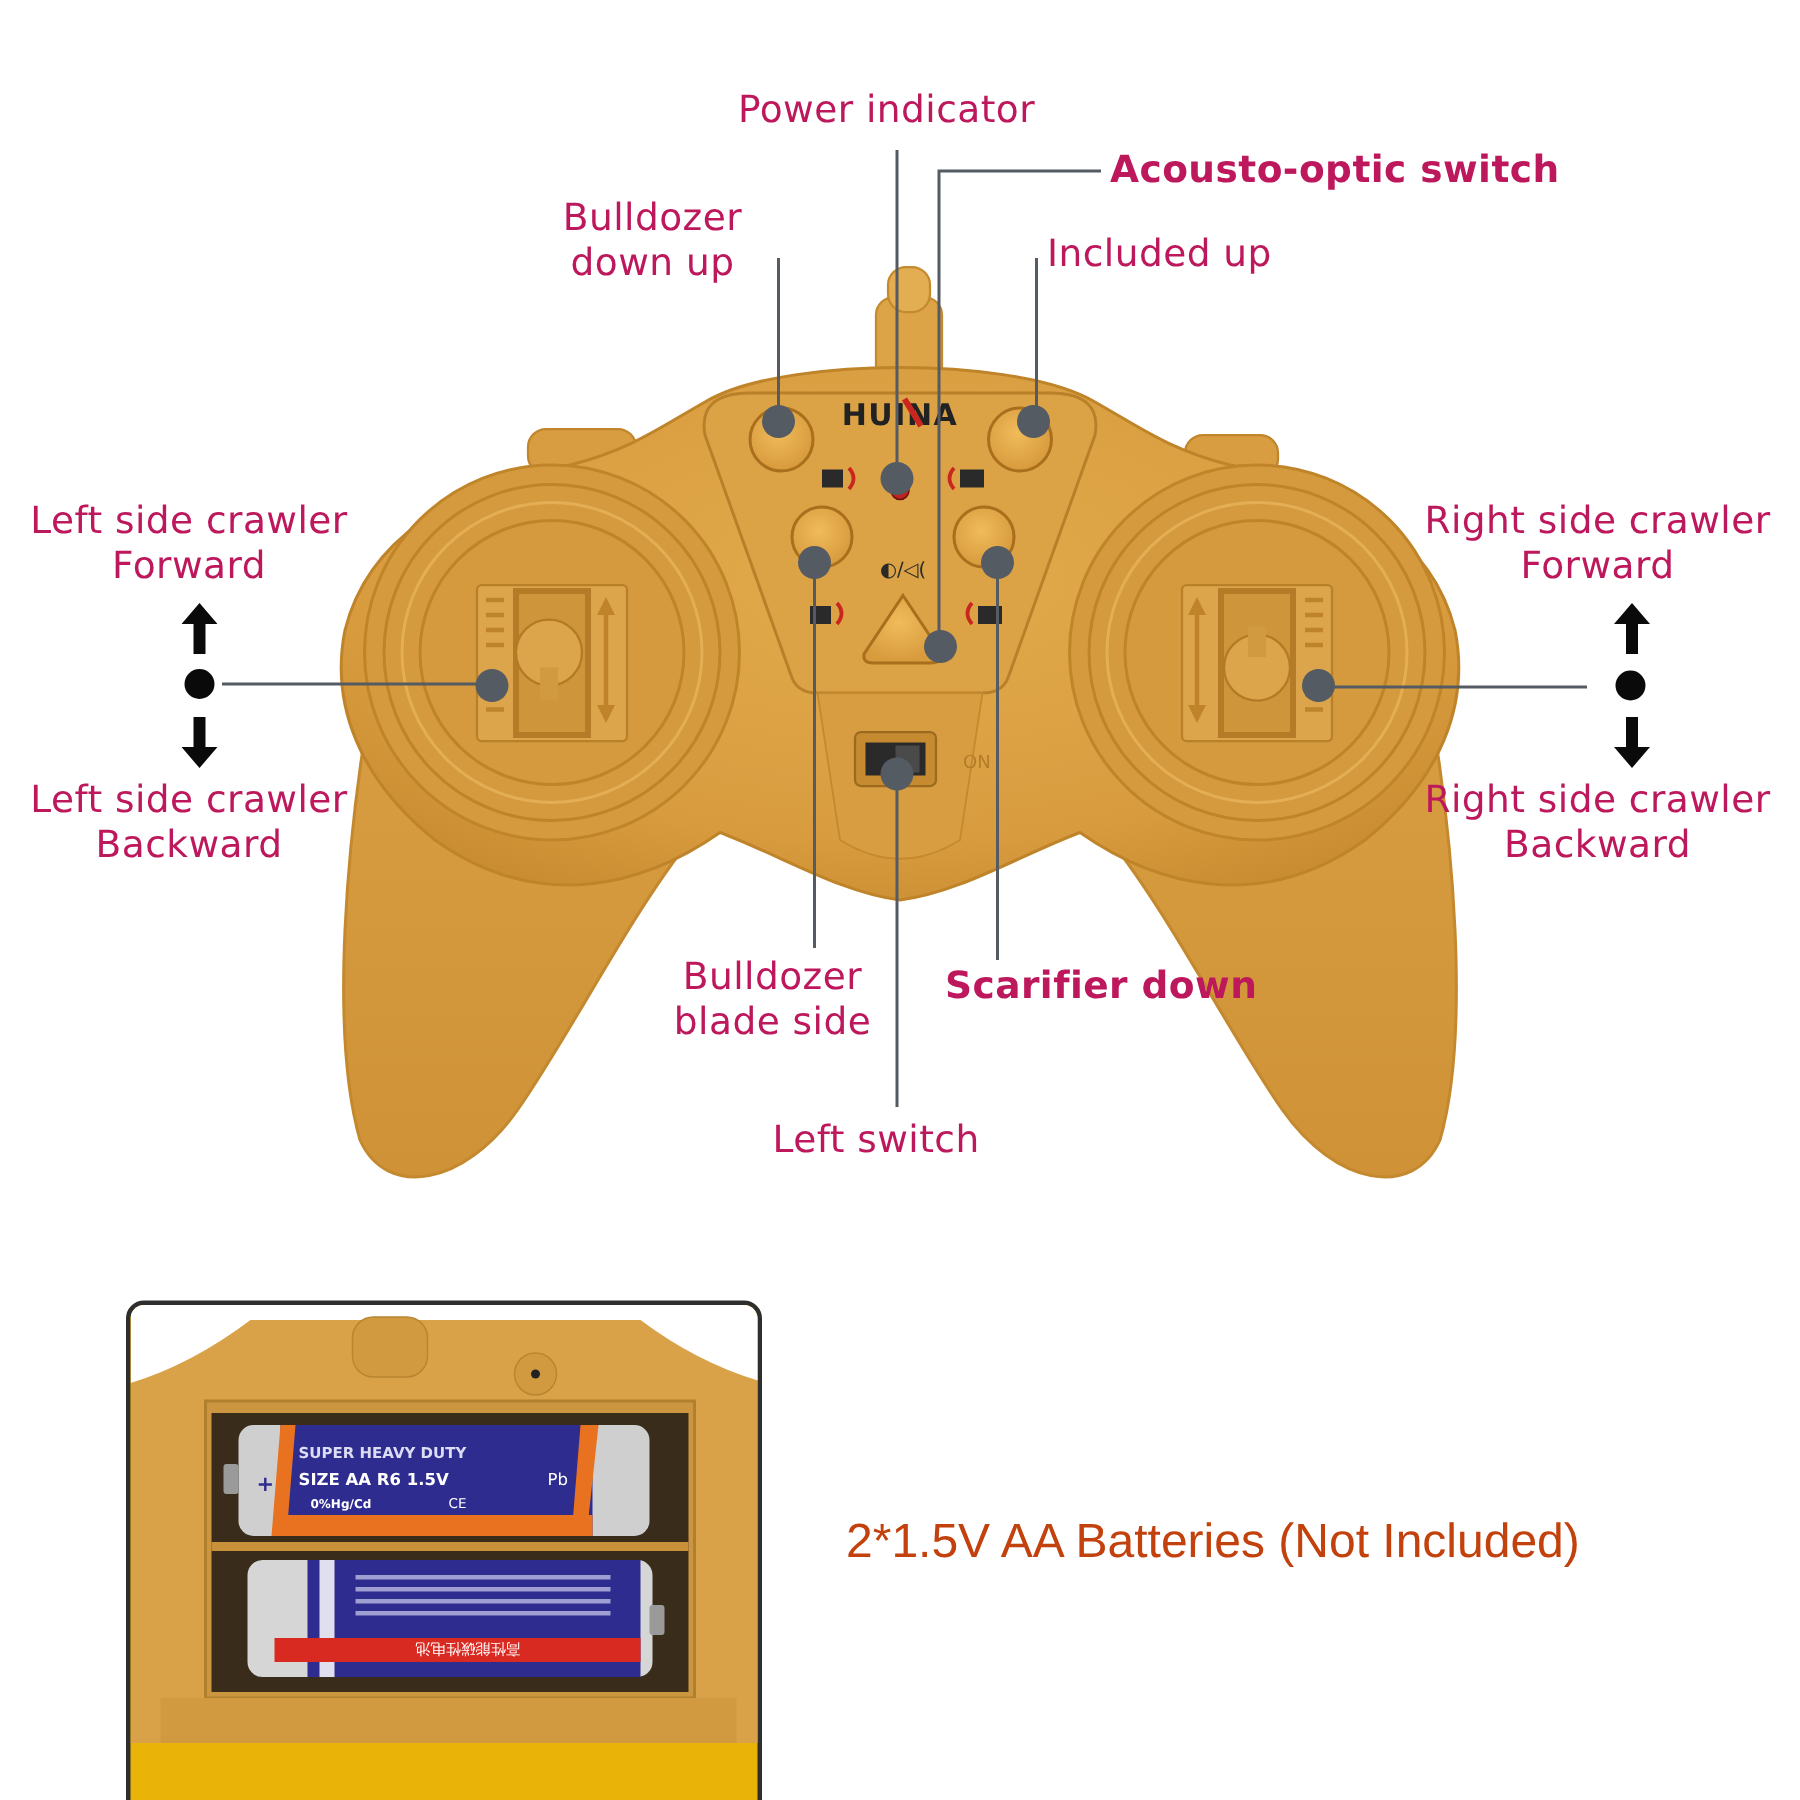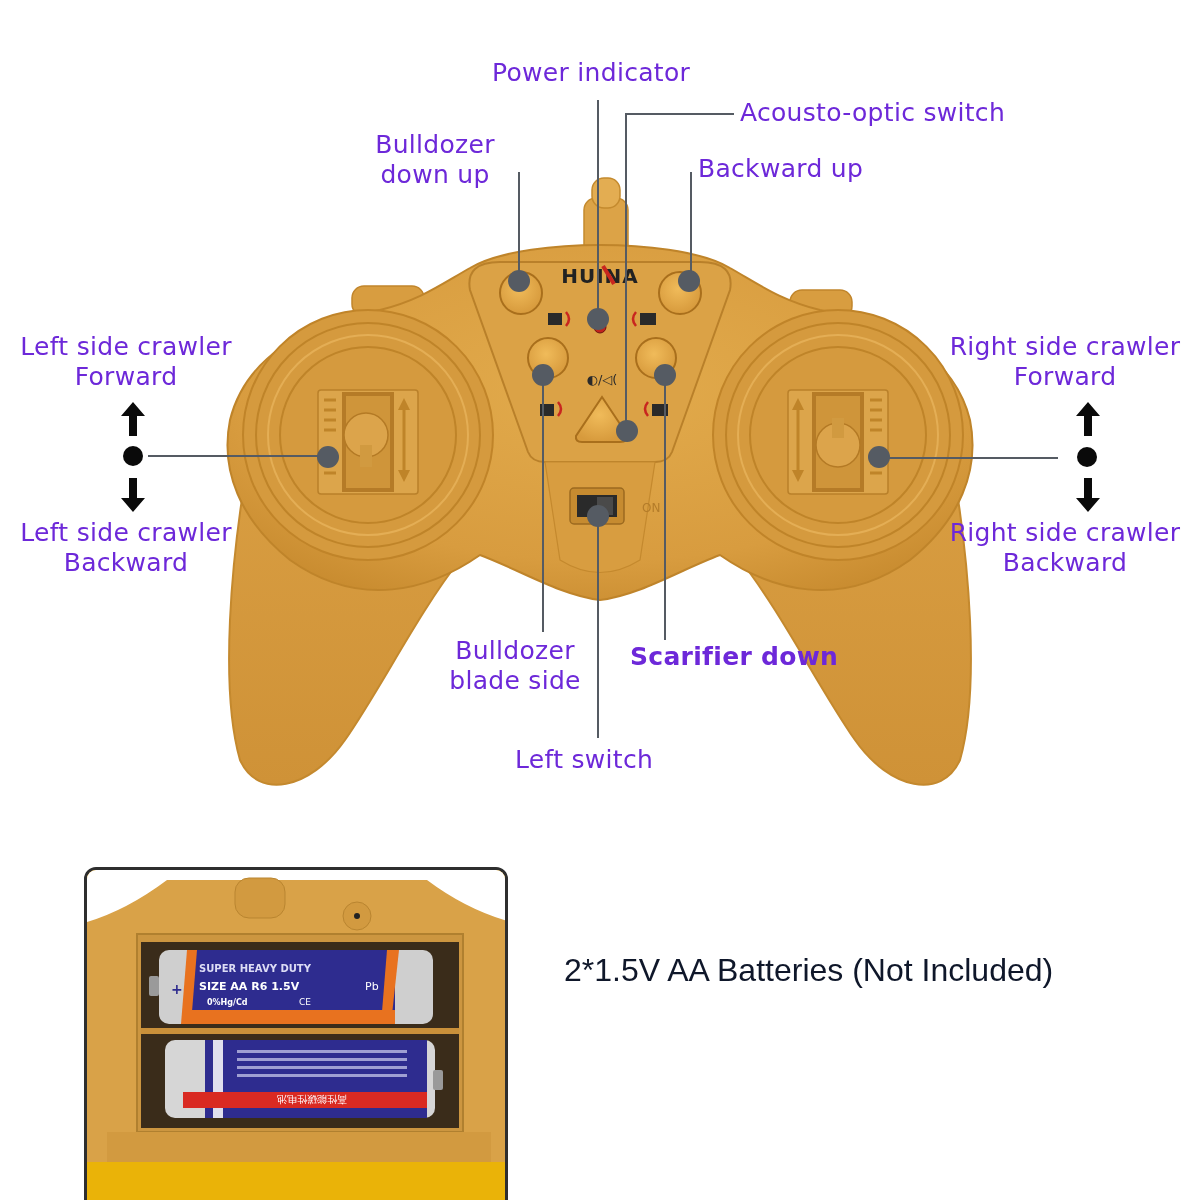--- a/index.html
+++ b/index.html
@@ -1,25 +1,25 @@
 <!DOCTYPE html>
 <html><head>
 <meta charset="utf-8">
 <style>
   * { box-sizing: border-box; margin: 0; padding: 0; }
   html, body { width: 1200px; height: 1200px; background: #ffffff; overflow: hidden; }
   body { position: relative; font-family: "DejaVu Sans", sans-serif; color: #4a4a4a; }
-  .lbl { position: absolute; font-size: 25px; line-height: 30px; color: #6d28d9; white-space: nowrap; letter-spacing: 0.3px; }
+  .lbl { position: absolute; font-size: 25px; line-height: 30px; color: #be185d; white-space: nowrap; letter-spacing: 0.3px; }
   .lbl.c { text-align: center; }
   .stage { position: absolute; left: 0; top: 0; width: 1200px; height: 860px; }
   svg.ctrl { position: absolute; left: 0; top: 0; }
   .arrow { position: absolute; width: 24px; height: 34px; }
   .blackdot { position: absolute; width: 20px; height: 20px; border-radius: 50%; background: #0a0a0a; }
   .battery-box { position: absolute; left: 84px; top: 867px; width: 424px; height: 352px; border: 3px solid #2e2e2e; border-radius: 12px; overflow: hidden; background: #eab308; }
-  .battery-caption { position: absolute; left: 564px; top: 952px; font-family: "Liberation Sans", sans-serif; font-size: 32px; color: #0f172a; white-space: nowrap; }
+  .battery-caption { position: absolute; left: 564px; top: 1009px; font-family: "Liberation Sans", sans-serif; font-size: 32px; color: #c2410c; white-space: nowrap; }
 </style>
 </head>
 <body>
 
 <div class="stage">
   <svg class="ctrl" width="1200" height="860" viewBox="0 0 1200 860">
     <defs>
       <radialGradient id="bodyG" cx="50%" cy="40%" r="70%">
         <stop offset="0%" stop-color="#e2ab4c"></stop>
         <stop offset="70%" stop-color="#d89c3f"></stop>
@@ -161,26 +161,26 @@
       <circle cx="543" cy="375" r="11"></circle>
       <circle cx="665" cy="375" r="11"></circle>
       <circle cx="627" cy="431" r="11"></circle>
       <circle cx="328" cy="457" r="11"></circle>
       <circle cx="879" cy="457" r="11"></circle>
       <circle cx="598" cy="516" r="11"></circle>
     </g>
   </svg>
 
   <div class="lbl c" style="left:492px; top:58px;">Power indicator</div>
-  <div class="lbl" style="left:740px; top:98px;">Acousto-optic switch</div>
+  <div class="lbl" style="left:740px; top:98px;font-weight:bold;">Acousto-optic switch</div>
   <div class="lbl c" style="left:368px; top:130px; width:134px;">
     <div>Bulldozer</div>
     <div>down up</div>
   </div>
-  <div class="lbl" style="left:698px; top:154px;">Backward up</div>
+  <div class="lbl" style="left:698px; top:154px;">Included up</div>
 
   <div class="lbl c" style="left:14px; top:332px; width:224px;">
     <div>Left side crawler</div>
     <div>Forward</div>
   </div>
   <div class="lbl c" style="left:14px; top:518px; width:224px;">
     <div>Left side crawler</div>
     <div>Backward</div>
   </div>
   <div class="lbl c" style="left:944px; top:332px; width:242px;">

